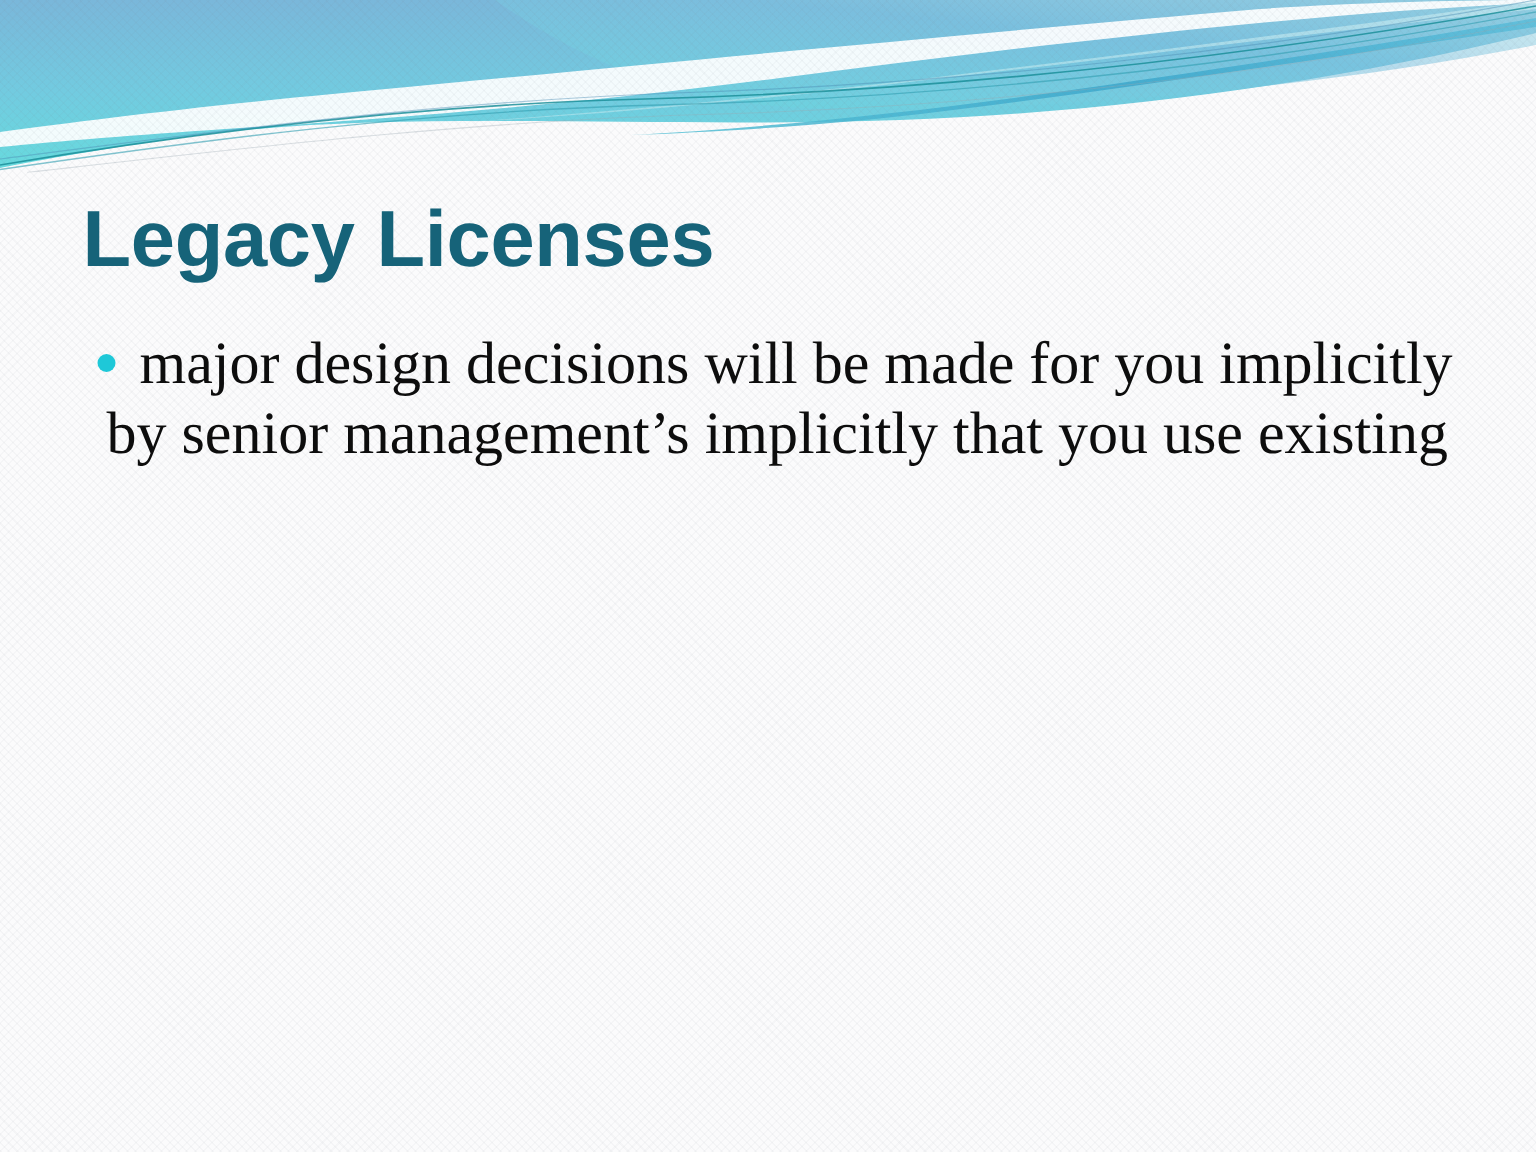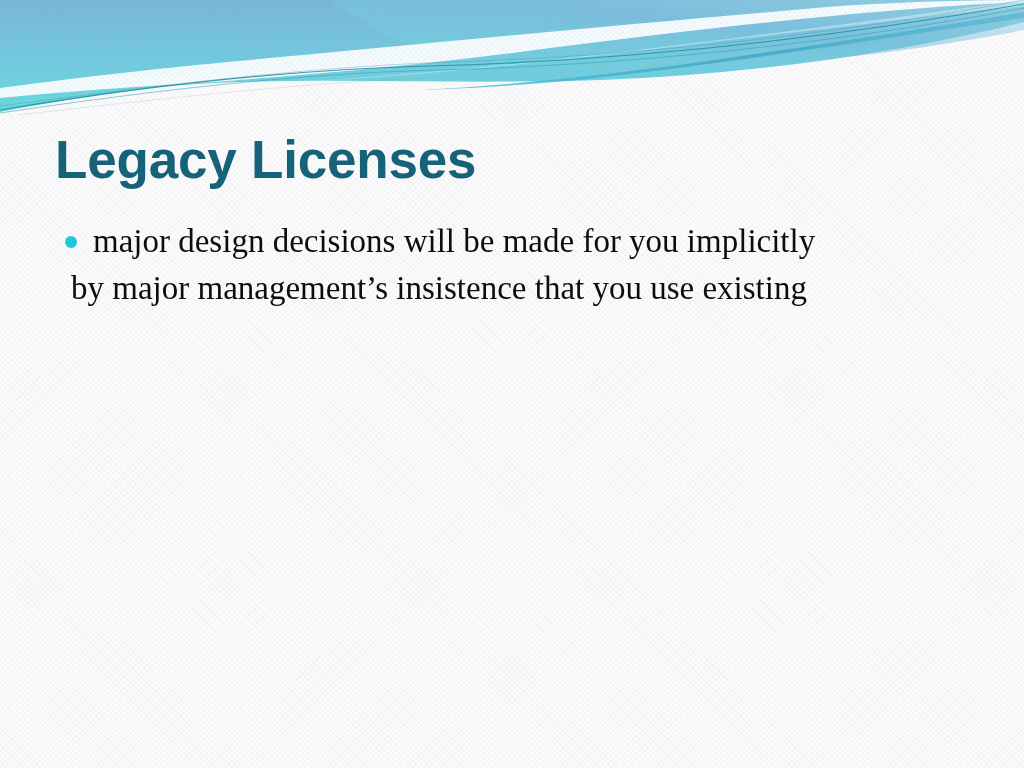--- a/index.html
+++ b/index.html
@@ -83,21 +83,21 @@
     position: absolute;
     left: 55px;
     top: 218px;
     width: 930px;
   }
 
   .bullet-para {
     position: relative;
     margin: 0;
     font-family: "Liberation Serif", serif;
-    font-size: 33px;
+    font-size: 40px;
     line-height: 47px;
     color: #0d0d0d;
     padding-left: 38px;
     text-indent: 0;
   }
   .bullet-dot {
     position: absolute;
     left: 10px;
     top: 18px;
     width: 12px;
@@ -170,18 +170,18 @@
   <div class="slide-texture"></div>
 
   <div class="content">
 
     <h1 class="title">Legacy Licenses</h1>
 
     <div class="body-block">
       <p class="bullet-para">
         <span class="bullet-dot"></span>
         <span class="line-1">major design decisions will be made for you implicitly</span>
-        <span class="line-2">by major management’s insistence that you use existing</span>
+        <span class="line-2">by senior management’s implicitly that you use existing</span>
       </p>
     </div>
 
   </div>
 </div>
 
 </body></html>

